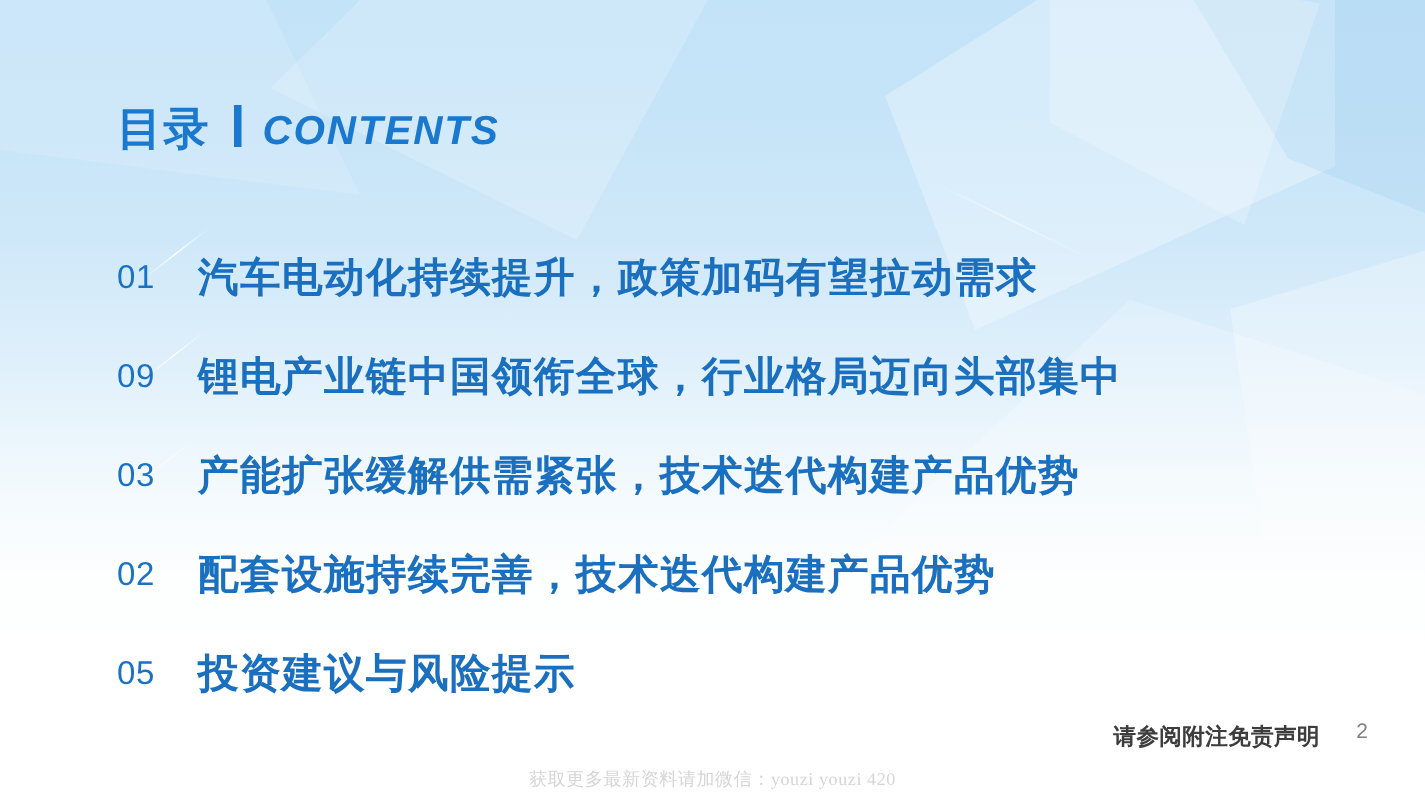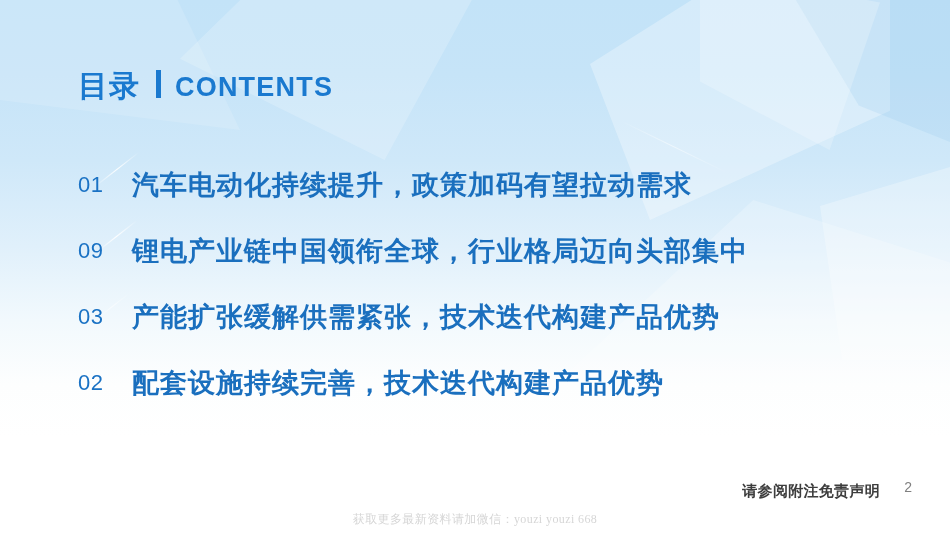--- a/index.html
+++ b/index.html
@@ -119,20 +119,21 @@
     margin: 0 14px 0 16px;
     position: relative;
     top: 2px;
   }
   .header-en {
     font-size: 27px;
     font-weight: bold;
     color: #1a79cf;
     letter-spacing: 1.2px;
     line-height: 1;
+    font-style: italic;
   }
 
   
   .toc {
     position: absolute;
     top: 152px;
     left: 78px;
     width: 800px;
   }
   .toc-item {
@@ -220,19 +221,23 @@
       <span class="toc-text">锂电产业链中国领衔全球，行业格局迈向头部集中</span>
     </div>
     <div class="toc-item">
       <span class="toc-num">03</span>
       <span class="toc-text">产能扩张缓解供需紧张，技术迭代构建产品优势</span>
     </div>
     <div class="toc-item">
       <span class="toc-num">02</span>
       <span class="toc-text">配套设施持续完善，技术迭代构建产品优势</span>
     </div>
+    <div class="toc-item">
+      <span class="toc-num">05</span>
+      <span class="toc-text">投资建议与风险提示</span>
+    </div>
   </div>
 
   <div class="footer-note">请参阅附注免责声明</div>
   <div class="footer-page">2</div>
-  <div class="watermark">获取更多最新资料请加微信：youzi youzi 668</div>
+  <div class="watermark">获取更多最新资料请加微信：youzi youzi 420</div>
 
 </div>
 
 </body></html>

